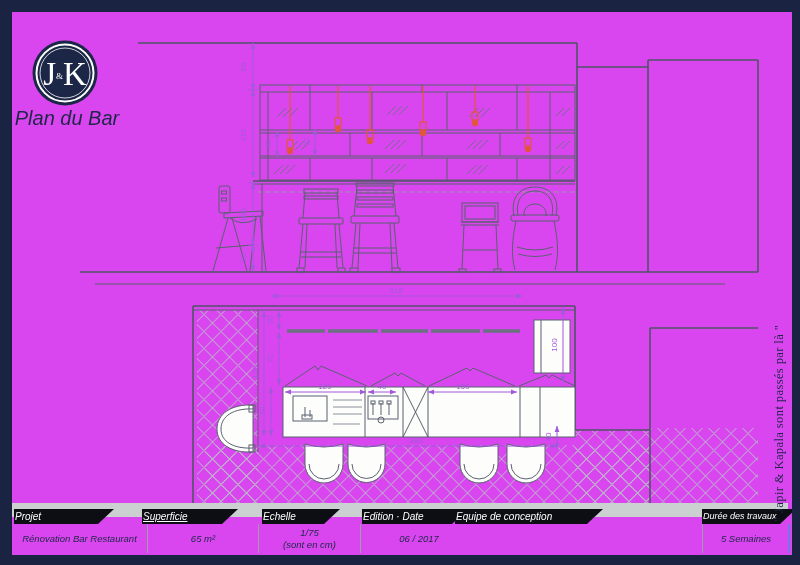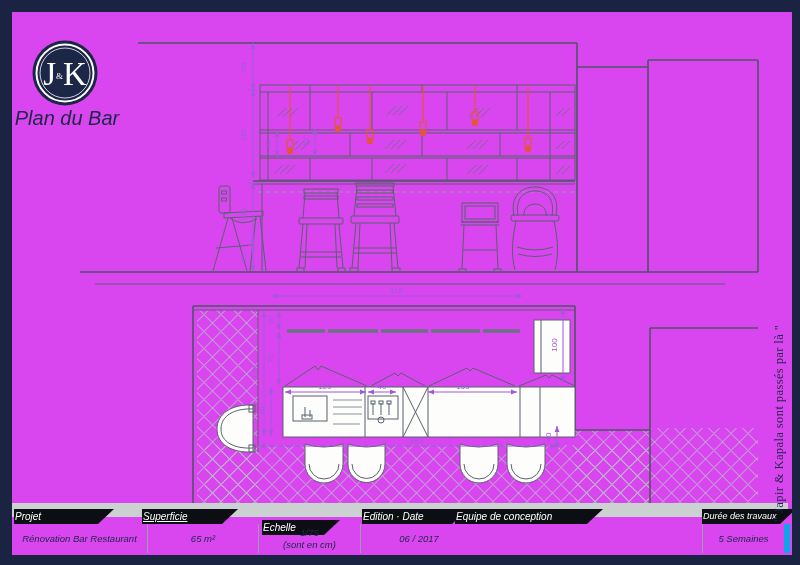--- a/index.html
+++ b/index.html
@@ -23,26 +23,26 @@
   .org{stroke:#e2573b;stroke-width:1.2;fill:none;}
   .orgf{fill:#e2573b;stroke:none;}
   .mr{stroke:#6a7280;stroke-width:0.9;fill:none;}
   .seg{stroke:#6a7280;stroke-width:3.5;fill:none;}
   
   .tb{position:absolute;left:0;top:491px;width:776px;height:52px;}
   .tb-band{position:absolute;left:0;top:0;width:776px;height:14px;background:#cbd1d1;}
   .tb-head{position:absolute;top:6px;height:15px;background:#0c0e13;color:#ffffff;font-style:italic;font-size:10px;
            line-height:15px;padding-left:1px;box-sizing:border-box;white-space:nowrap;
            clip-path:polygon(0 0,100% 0,calc(100% - 16px) 100%,0 100%);}
-  .h1{left:2px;width:100px;} .h2{left:130px;width:96px;text-decoration:underline;} .h3{left:250px;width:78px;margin-top:11px;}
+  .h1{left:2px;width:100px;} .h2{left:130px;width:96px;text-decoration:underline;} .h3{left:250px;width:78px;}
   .h4{left:350px;width:106px;font-style:italic;} .h5{left:443px;width:148px;} .h6{left:690px;width:94px;font-size:9px;}
   .tb-cell{position:absolute;top:21px;height:29px;display:flex;flex-direction:column;align-items:center;justify-content:center;
            font-style:italic;font-size:9.5px;color:#20294a;border-left:1px solid #9aa0a8;text-align:center;line-height:1.25;box-sizing:border-box;}
   .c1{left:0;width:135px;border-left:none;} .c2{left:135px;width:111px;} .c3{left:246px;width:102px;}
-  .c4{left:348px;width:117px;} .c5{left:465px;width:225px;font-size:9px;} .c6{left:690px;width:88px;border-right:6px solid #0ea5e9;}
+  .c4{left:348px;width:117px;} .c5{left:465px;width:225px;font-size:9px;} .c6{left:690px;width:88px;border-right:1px solid #0ea5e9;}
 </style>
 </head>
 <body>
 
 <div class="page">
   <div class="sheet">
 
     <div class="logo-wrap">
       <svg width="108" height="76" viewBox="0 0 108 76">
         <circle cx="53" cy="43" r="32.5" fill="#1c2647"></circle>

